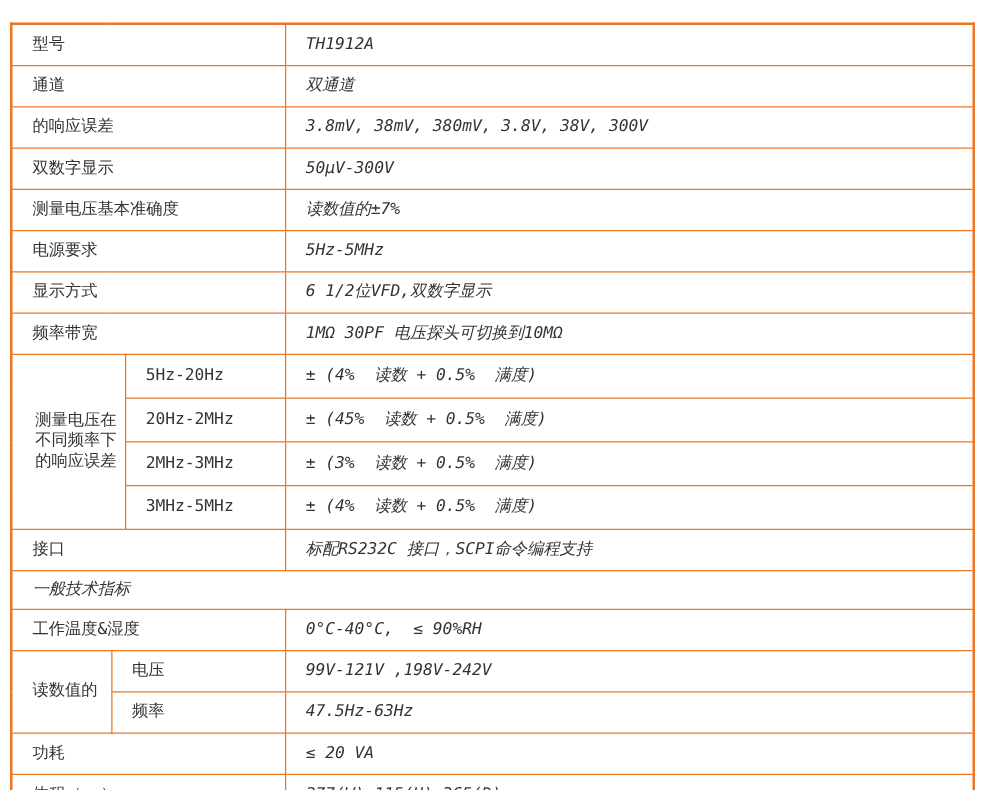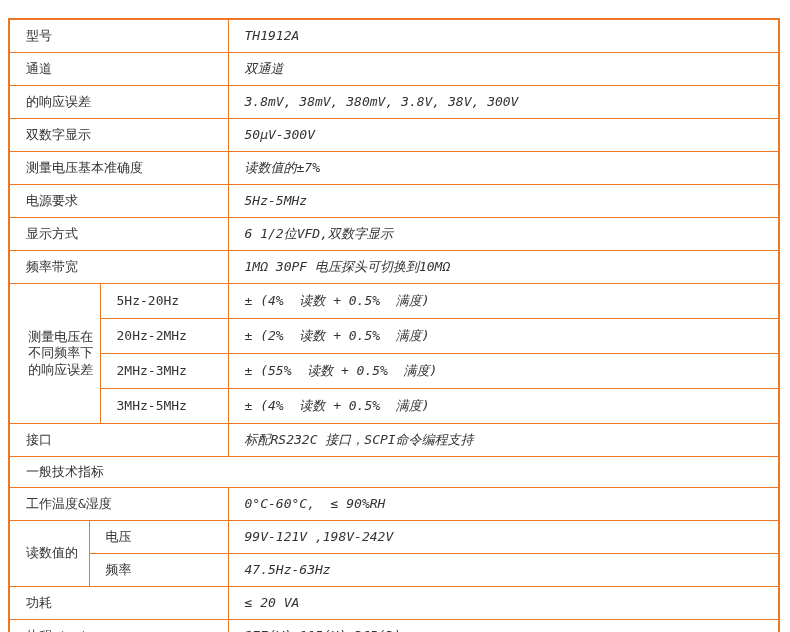--- a/index.html
+++ b/index.html
@@ -41,21 +41,21 @@
   }
   td.label {
     white-space: nowrap;
   }
   td.multiline {
     white-space: pre-line;
     line-height: 1.5;
     text-align: center;
   }
   tr.freq td { height: 30px; }
-  tr.section td { height: 26px; }
+  tr.section td { height: 26px; font-style: italic; }
 </style>
 </head>
 <body>
 
 <div class="page">
   <table class="spec-table">
     <colgroup>
       <col class="c1">
         <col class="c2">
         <col class="c3">
@@ -97,43 +97,43 @@
 
       <tr class="freq">
         <td colspan="2" rowspan="4" class="multiline">测量电压在
 不同频率下
 的响应误差</td>
         <td class="label">5Hz-20Hz</td>
         <td class="value">± (4%  读数 + 0.5%  满度)</td>
       </tr>
       <tr class="freq">
         <td class="label">20Hz-2MHz</td>
-        <td class="value">± (2%  读数 + 0.5%  满度)</td>
+        <td class="value">± (45%  读数 + 0.5%  满度)</td>
       </tr>
       <tr class="freq">
         <td class="label">2MHz-3MHz</td>
-        <td class="value">± (55%  读数 + 0.5%  满度)</td>
+        <td class="value">± (3%  读数 + 0.5%  满度)</td>
       </tr>
       <tr class="freq">
         <td class="label">3MHz-5MHz</td>
         <td class="value">± (4%  读数 + 0.5%  满度)</td>
       </tr>
 
       <tr>
         <td colspan="3" class="label">接口</td>
         <td class="value">标配RS232C 接口，SCPI命令编程支持</td>
       </tr>
 
       <tr class="section">
         <td colspan="4" class="label">一般技术指标</td>
       </tr>
 
       <tr>
         <td colspan="3" class="label">工作温度&amp;湿度</td>
-        <td class="value">0°C-60°C,  ≤ 90%RH</td>
+        <td class="value">0°C-40°C,  ≤ 90%RH</td>
       </tr>
 
       <tr>
         <td rowspan="2" class="label">读数值的</td>
         <td colspan="2" class="label">电压</td>
         <td class="value">99V-121V ,198V-242V</td>
       </tr>
       <tr>
         <td colspan="2" class="label">频率</td>
         <td class="value">47.5Hz-63Hz</td>

